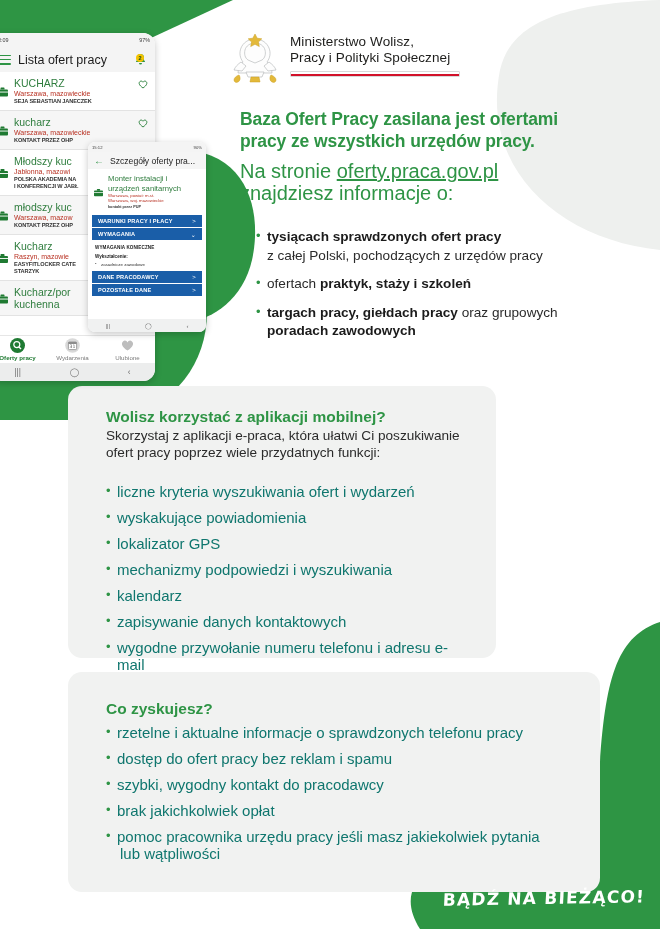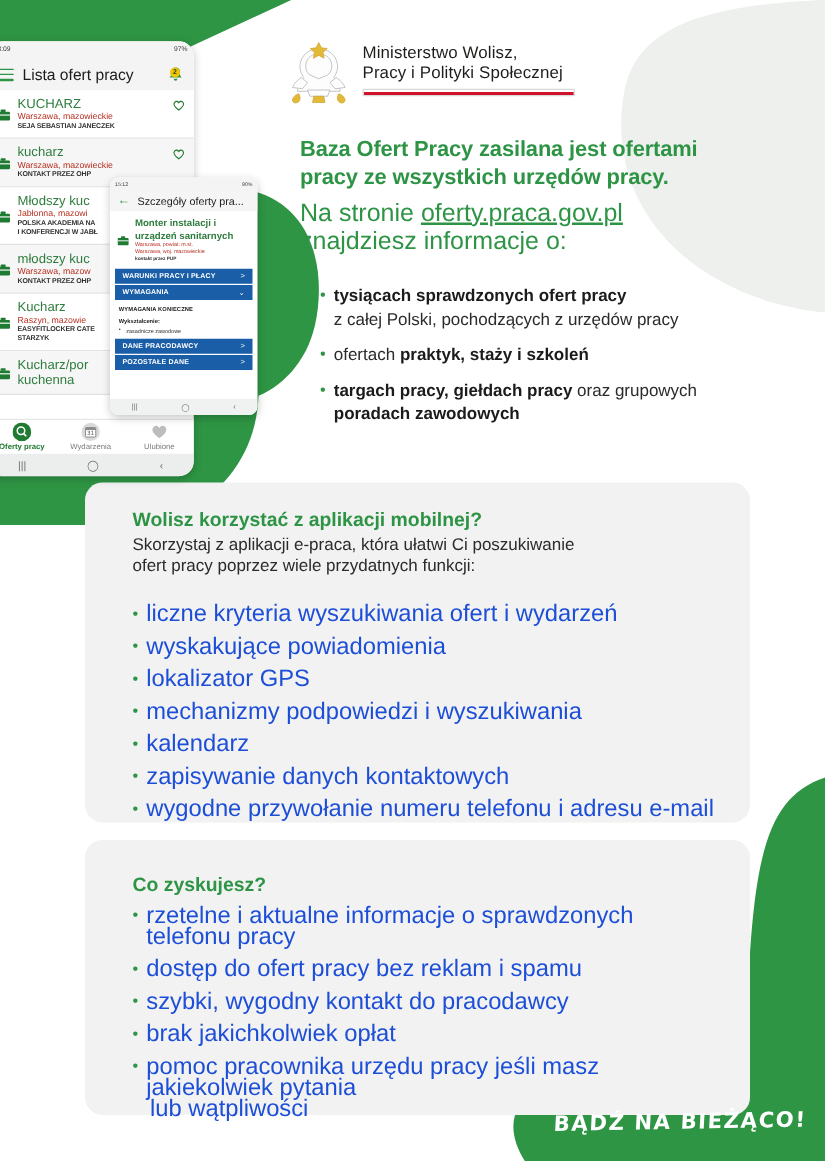--- a/index.html
+++ b/index.html
@@ -30,25 +30,25 @@
   .intro .sub .l2 { display:block; }
 
   .bullets { position:absolute; left:256px; top:228px; width:408px; z-index:3; }
   .bullets li { list-style:none; position:relative; padding-left:11px; font-size:13.6px; line-height:18.5px; color:#2b2b2b; margin-bottom:10px; }
   .bullets li:before { content:"•"; position:absolute; left:0; top:-1px; color:#2e9445; font-size:13px; }
   .bullets b { font-weight:bold; color:#1b1b1b; }
   .bullets .l2 { display:block; }
 
   
   .card { position:absolute; background:#f1f2f1; border-radius:14px; z-index:2; }
-  #card-app { left:68px; top:386px; width:532px; height:272px; }
+  #card-app { left:68px; top:386px; width:428px; height:272px; }
   #card-gain { left:68px; top:672px; width:532px; height:220px; }
   .card h2 { color:#2e9445; font-size:15.5px; font-weight:bold; }
   .card p  { font-size:13.6px; line-height:17px; color:#2b2b2b; }
-  .card ul li { list-style:none; position:relative; padding-left:11px; font-size:19px; line-height:17px; color:#1d4ed8; margin-bottom:9px; }
+  .card ul li { list-style:none; position:relative; padding-left:11px; font-size:15px; line-height:17px; color:#0f766e; margin-bottom:9px; }
   .card ul li:before { content:"•"; position:absolute; left:0; top:-1px; color:#2e9445; font-size:13px; }
   .card ul li .l2 { display:block; padding-left:3px; }
   #card-app .inner  { padding:22px 26px 0 38px; }
   #card-app ul { margin-top:22px; }
   #card-gain .inner { padding:28px 26px 0 38px; }
   #card-gain ul { margin-top:4px; }
   #card-gain h2 { margin-bottom:6px; }
   #card-app p { margin-top:1px; }
 
   
@@ -87,21 +87,21 @@
   .navbar { position:absolute; left:0; right:0; bottom:0; height:18px; background:#eceded; display:flex; align-items:center; justify-content:space-around; color:#6f6f6f; font-size:8.5px; }
 
   
   #phone2 { left:88px; top:142px; width:118px; height:190px; border-radius:7px; z-index:5; }
   #phone2 .statusbar { height:10px; background:#f4f4f4; display:flex; align-items:center; justify-content:space-between; padding:0 4px; font-size:4.2px; color:#3b3b3b; }
   #phone2 .appbar { height:17px; background:#f5f5f5; display:flex; align-items:center; gap:6px; padding:0 6px; }
   #phone2 .appbar .back { font-size:10px; color:#2e9445; line-height:1; }
   #phone2 .appbar .title { font-size:8.6px; color:#1c1c1c; white-space:nowrap; }
   .d-head { display:flex; gap:5px; padding:5px 6px 3px 6px; }
   .d-head .bag { flex:0 0 9px; margin-top:1px; }
-  .d-head .t { font-size:7.7px; color:#2f7d3e; line-height:9.5px;font-weight:bold; }
+  .d-head .t { font-size:7.7px; color:#2f7d3e; line-height:9.5px; }
   .d-head .s { font-size:4.3px; color:#b83021; line-height:5.4px; }
   .d-head .p { font-size:3.8px; color:#333; font-weight:bold; line-height:5.4px; margin-top:1px; }
   .accord { background:#1a5ea8; color:#fff; font-size:5.6px; font-weight:bold; letter-spacing:.15px; height:12px; display:flex; align-items:center; justify-content:space-between; padding:0 6px; margin:1.5px 4px; }
   .accord .chev { font-size:6px; font-weight:normal; }
   .req { padding:3px 7px 0 7px; }
   .req .h { font-size:4.6px; font-weight:bold; color:#1b1b1b; letter-spacing:.1px; }
   .req .k { font-size:4.6px; font-weight:bold; color:#1b1b1b; margin-top:4px; }
   .req .v { font-size:4.4px; color:#333; margin-top:3px; padding-left:6px; position:relative; }
   .req .v:before { content:"•"; position:absolute; left:0; top:-1px; }
   #phone2 .navbar { height:13px; background:#f0f1f1; font-size:6px; }

